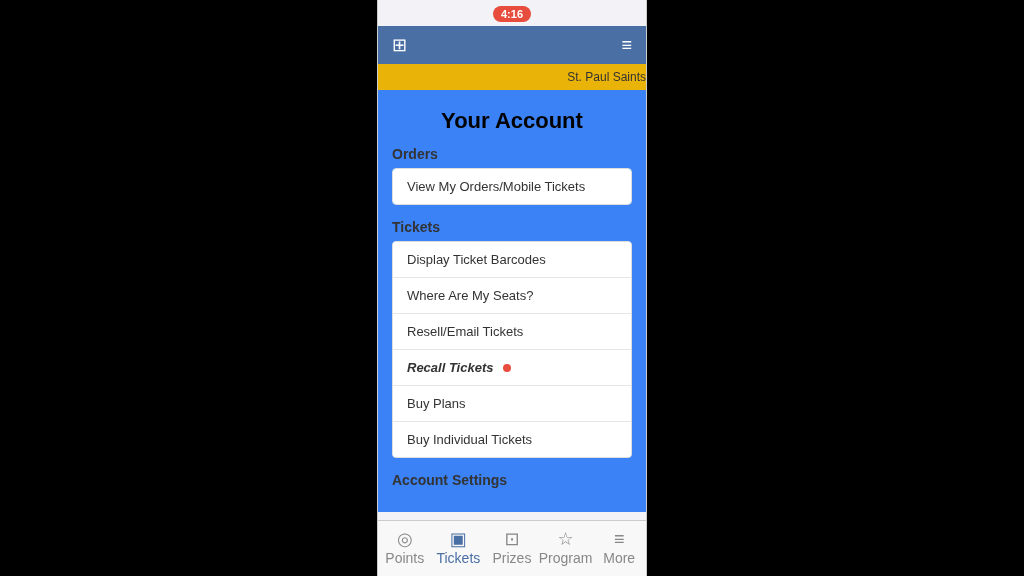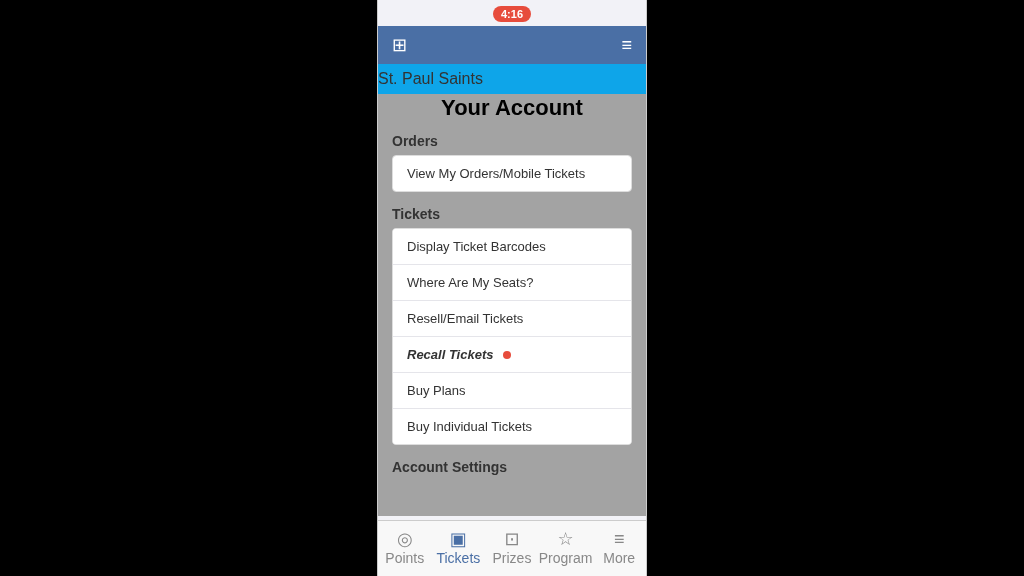--- a/index.html
+++ b/index.html
@@ -58,32 +58,32 @@
     }
 
     .nav-icon {
       color: white;
       font-size: 18px;
       cursor: pointer;
     }
 
     
     .team-bar {
-      background: #0ea5e9;
-      text-align: left;
+      background: #eab308;
+      text-align: right;
       padding: 6px 0;
-      font-size: 16px;
+      font-size: 12px;
       color: #333;
       font-weight: 400;
     }
 
     
     .main-content {
-      background: #a3a3a3;
-      padding: 1px 14px 0;
+      background: #3b82f6;
+      padding: 18px 14px 0;
       overflow-y: auto;
       height: calc(576px - 26px - 42px - 30px - 56px);
     }
 
     .page-title {
       font-size: 22px;
       font-weight: 700;
       color: #000;
       text-align: center;
       margin-bottom: 12px;

